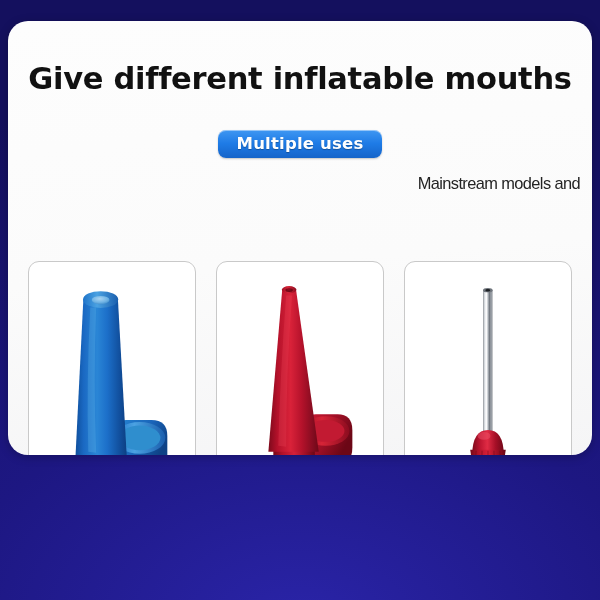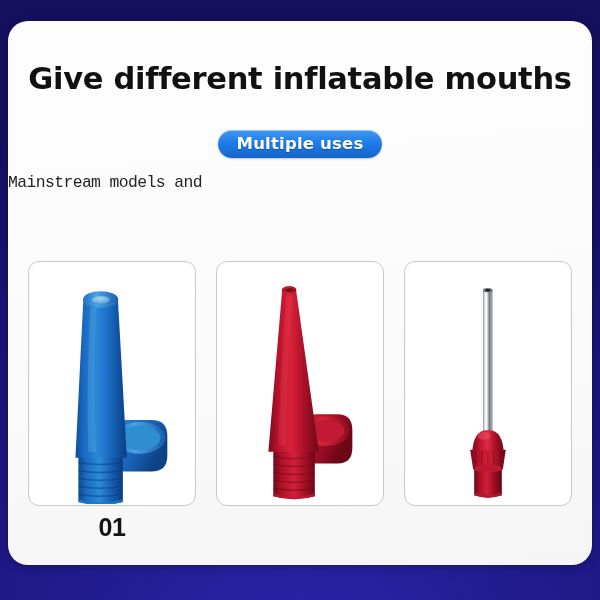--- a/index.html
+++ b/index.html
@@ -23,21 +23,21 @@
       radial-gradient(ellipse 140% 90% at 50% 104%, #2a24a8 0%, #1d1782 42%, #14105e 100%),
       linear-gradient(180deg, #140f55 0%, #191370 45%, #241da0 100%);
   }
 
   
   #card {
     position: absolute;
     left: 8px;
     top: 21px;
     width: 584px;
-    height: 544px;
+    height: 434px;
     background: linear-gradient(175deg, #fdfdfd 0%, #fbfbfb 55%, #f5f5f6 100%);
     border-radius: 20px;
     box-shadow: 0 2px 10px rgba(0,0,0,.25);
     overflow: hidden;
   }
 
   
   #headline {
     position: absolute;
     left: 0; right: 0;
@@ -55,42 +55,42 @@
     position: absolute;
     left: 0; right: 0;
     top: 109px;
     display: flex;
     justify-content: center;
   }
 
   #badge {
     display: inline-block;
     padding: 4px 19px 5px;
-    border-radius: 14px;
+    border-radius: 8px;
     background: linear-gradient(180deg, #3f97f2 0%, #1e7be6 48%, #1564c9 100%);
     color: #ffffff;
     font-size: 16.5px;
     font-weight: bold;
     font-family: "DejaVu Sans", sans-serif;
     letter-spacing: 0.2px;
     text-shadow: 0 1px 1px rgba(0,0,0,.28);
     box-shadow: inset 0 1px 0 rgba(255,255,255,.45),
                 0 1px 2px rgba(0,0,0,.22);
     white-space: nowrap;
   }
 
   #subtitle {
     position: absolute;
     left: 0; right: 12px;
     top: 150px;
-    text-align: left;
+    text-align: right;
     font-size: 16.4px;
     line-height: 24px;
     color: #242424;
-    font-family: Liberation Mono, monospace;
+    font-family: Liberation Sans, sans-serif;
     letter-spacing: -0.6px;
   }
 
   
   #panels {
     position: absolute;
     left: 20px;
     top: 240px;
     width: 544px;
     height: 245px;

